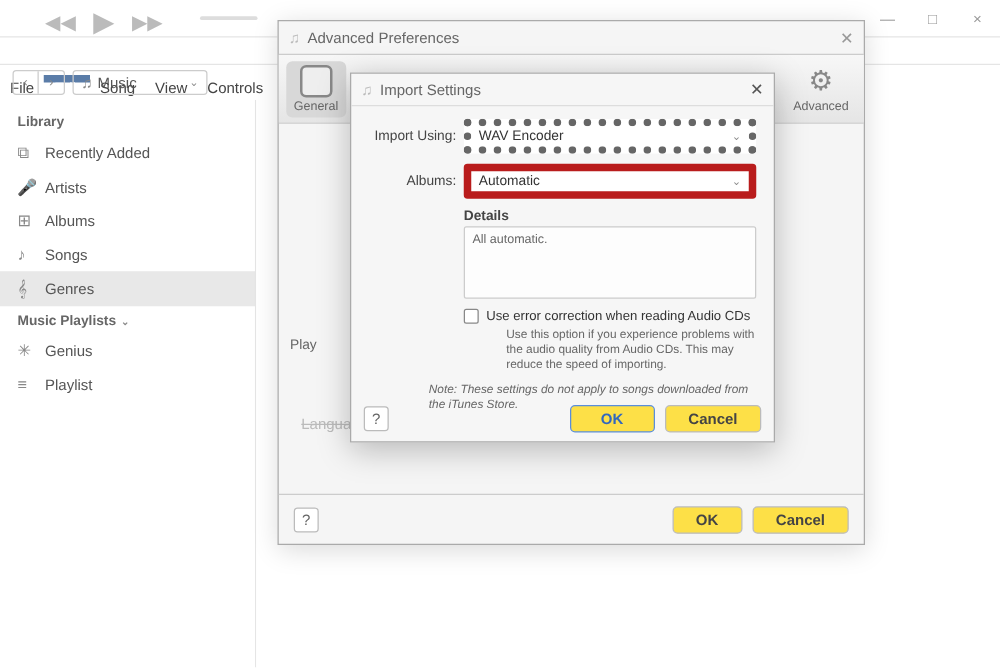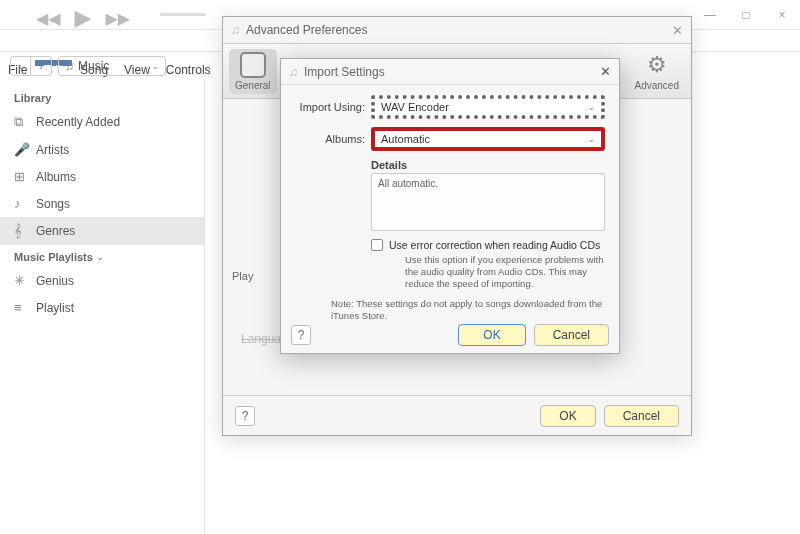--- a/index.html
+++ b/index.html
@@ -42,42 +42,42 @@
 .pw-tabs { height: 56px; background: linear-gradient(#f7f7f7,#e5e5e5); border-top: 1px solid #ccc; border-bottom: 1px solid #ccc; display: flex; align-items: center; padding: 0 6px; gap: 2px; }
 .pw-tab { display: flex; flex-direction: column; align-items: center; gap: 2px; font-size: 10px; color: #666; padding: 3px 6px; border-radius: 5px; }
 .pw-tab.sel { background: #d8d8d8; }
 .pw-tab .tabic { width: 26px; height: 26px; border-radius: 5px; display: flex; align-items: center; justify-content: center; font-size: 18px; }
 .tabic.general { border: 2px solid #888; background: #eee; }
 .tabic.advanced { color: #888; font-size: 22px; }
 .pw-body { padding: 10px 18px; font-size: 12px; color: #555; }
 .pw-body .langrow { display: flex; align-items: center; gap: 8px; margin-top: 220px; }
 .pw-body .langsel { border: 1px solid #bbb; border-radius: 3px; padding: 2px 18px 2px 6px; background: #fff; color: #999; position: relative; }
 .pw-foot { position: absolute; bottom: 0; left: 0; right: 0; height: 40px; border-top: 1px solid #ccc; display: flex; align-items: center; padding: 0 12px; gap: 8px; }
-.btn { border: 1px solid #bbb; border-radius: 4px; background: #fef9c3; padding: 3px 18px; font-size: 12px; color: #444; }
+.btn { border: 1px solid #bbb; border-radius: 4px; background: #fde047; padding: 3px 18px; font-size: 12px; color: #444; font-weight: bold; }
 .btn-help { width: 20px; height: 20px; border: 1px solid #bbb; border-radius: 3px; background: #fff; display: flex; align-items: center; justify-content: center; font-size: 12px; color: #666; }
 .pw-foot .spacer { flex: 1; }
 
 
 .impwin { position: absolute; left: 280px; top: 58px; width: 340px; height: 296px; background: #f6f6f6; border: 1px solid #aaa; box-shadow: 0 6px 24px rgba(0,0,0,0.25); z-index: 10; font-size: 11px; }
 .imp-title { height: 26px; display: flex; align-items: center; padding: 0 8px; gap: 6px; font-size: 12px; color: #666; border-bottom: 1px solid #ddd; }
 .imp-title .close { margin-left: auto; color: #555; font-size: 13px; }
 .imp-body { padding: 10px 14px; }
 .imp-row { display: flex; align-items: center; margin-bottom: 8px; }
 .imp-row label { width: 70px; text-align: right; margin-right: 6px; color: #444; }
-.imp-sel { flex: 1; border: 4px solid #b91c1c; border-radius: 3px; background: #fff; padding: 2px 6px; font-size: 11px; color: #333; display: flex; justify-content: space-between; align-items: center; }
+.imp-sel { flex: 1; border: 6px solid #b91c1c; border-radius: 3px; background: #fff; padding: 2px 6px; font-size: 11px; color: #333; display: flex; justify-content: space-between; align-items: center; }
 .imp-sel .ch { font-size: 9px; color: #888; }
 .imp-sel.dotted { border-style: dotted; border-color: #666; }
 .imp-det { margin-left: 76px; }
 .imp-det-head { font-weight: 600; font-size: 11px; color: #444; margin-bottom: 2px; }
 .imp-det-box { border: 1px solid #ccc; background: #fdfdfd; height: 58px; padding: 4px 6px; color: #666; font-size: 10px; border-radius: 2px; }
 .imp-err { margin-left: 76px; margin-top: 8px; }
 .imp-err .cbrow { display: flex; gap: 6px; font-size: 10.5px; color: #333; }
 .imp-err .cb { width: 12px; height: 12px; border: 1px solid #888; border-radius: 2px; background: #fff; }
 .imp-err .hint { font-size: 9.5px; color: #666; margin: 3px 0 0 34px; line-height: 1.25; }
-.imp-note { margin-left: 36px; margin-top: 8px; font-size: 9.5px; color: #666; line-height: 1.25; }
+.imp-note { margin-left: 48px; margin-top: 8px; font-size: 9.5px; color: #666; line-height: 1.25; font-style: italic; }
 .imp-foot { position: absolute; bottom: 0; left: 0; right: 0; height: 36px; display: flex; align-items: center; padding: 0 10px; gap: 8px; }
 .imp-foot .spacer { flex: 1; }
 .btn-primary { border-color: #5a8edc; color: #3268be; padding: 3px 24px; }
 
 .play-label { position: absolute; left: 232px; top: 270px; font-size: 11px; color: #666; z-index: 6; }
 </style>
 </head>
 <body>
 
 <div class="titlebar">

